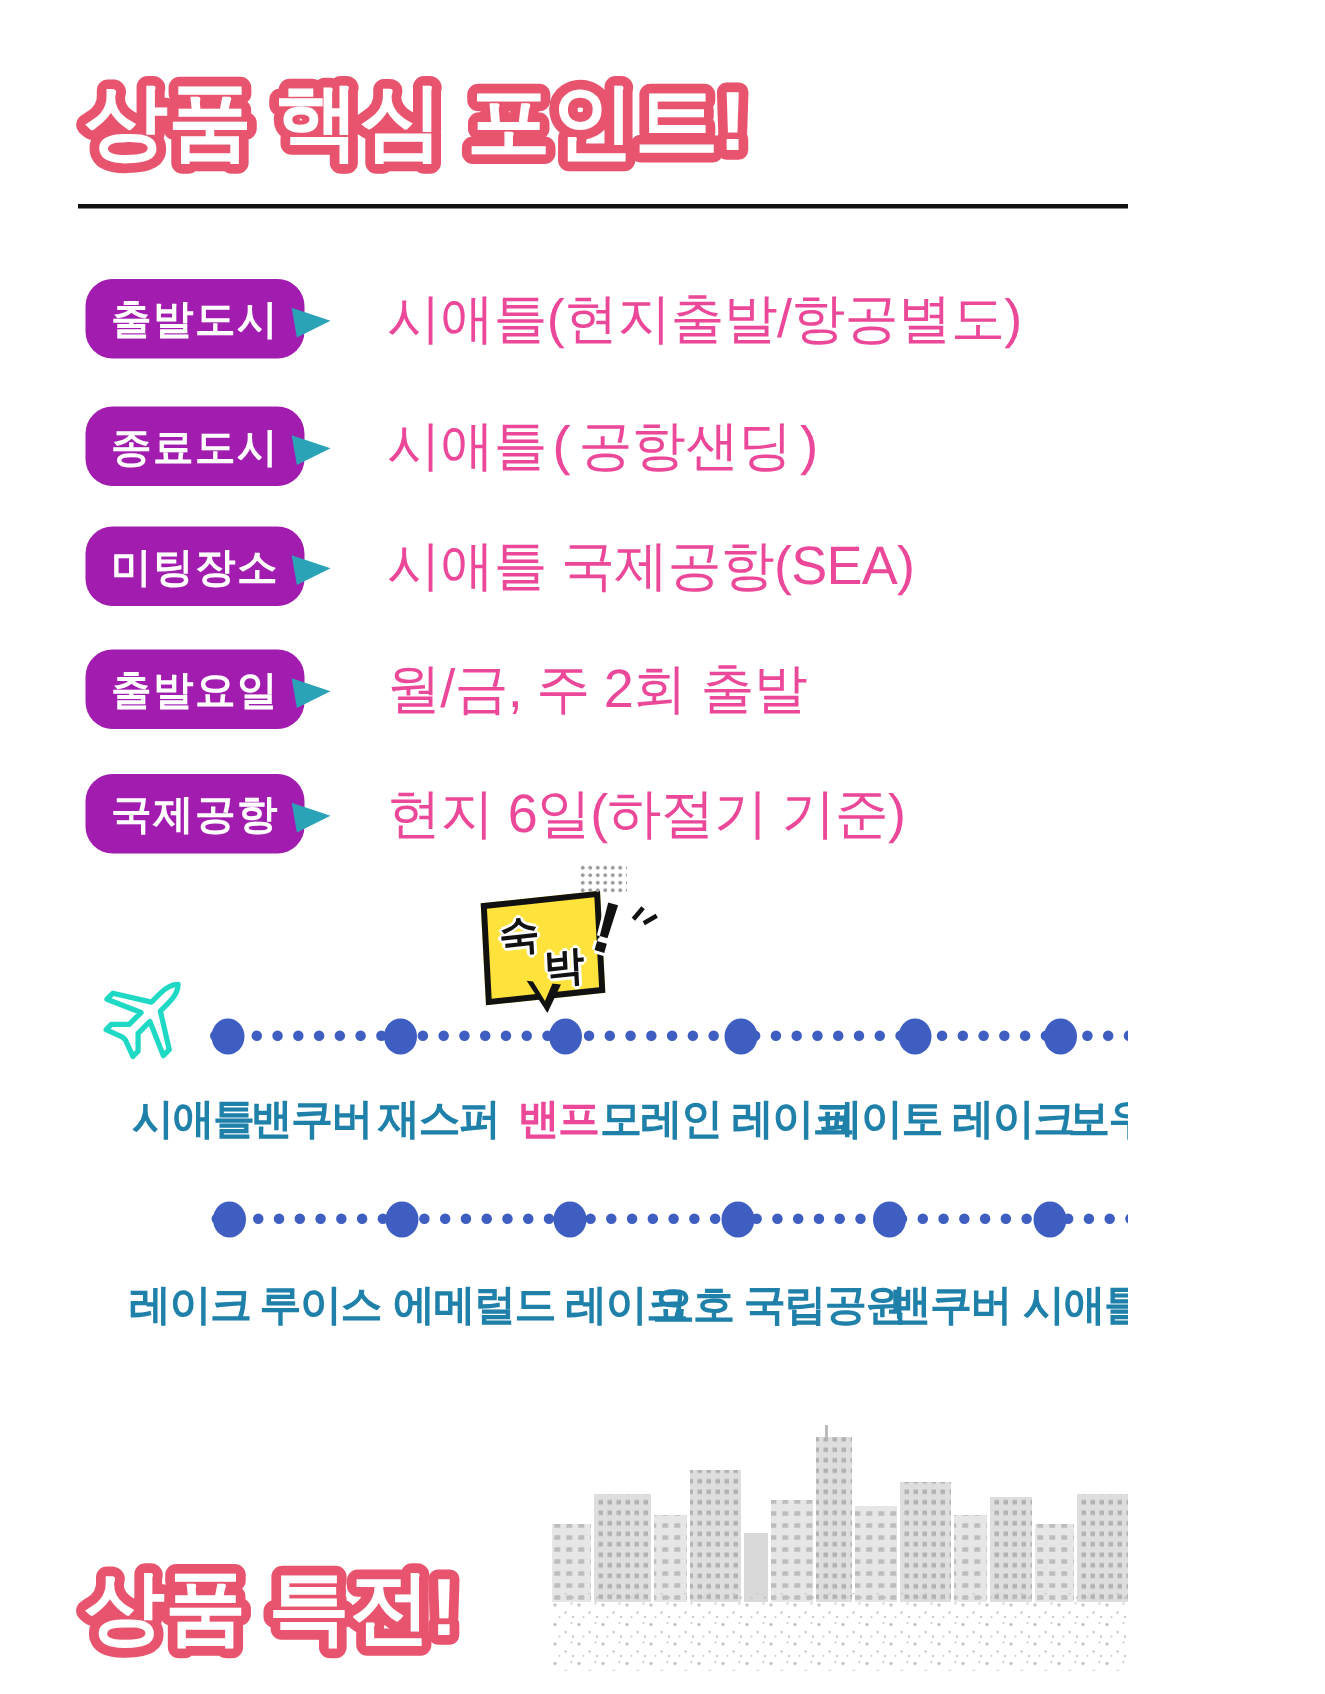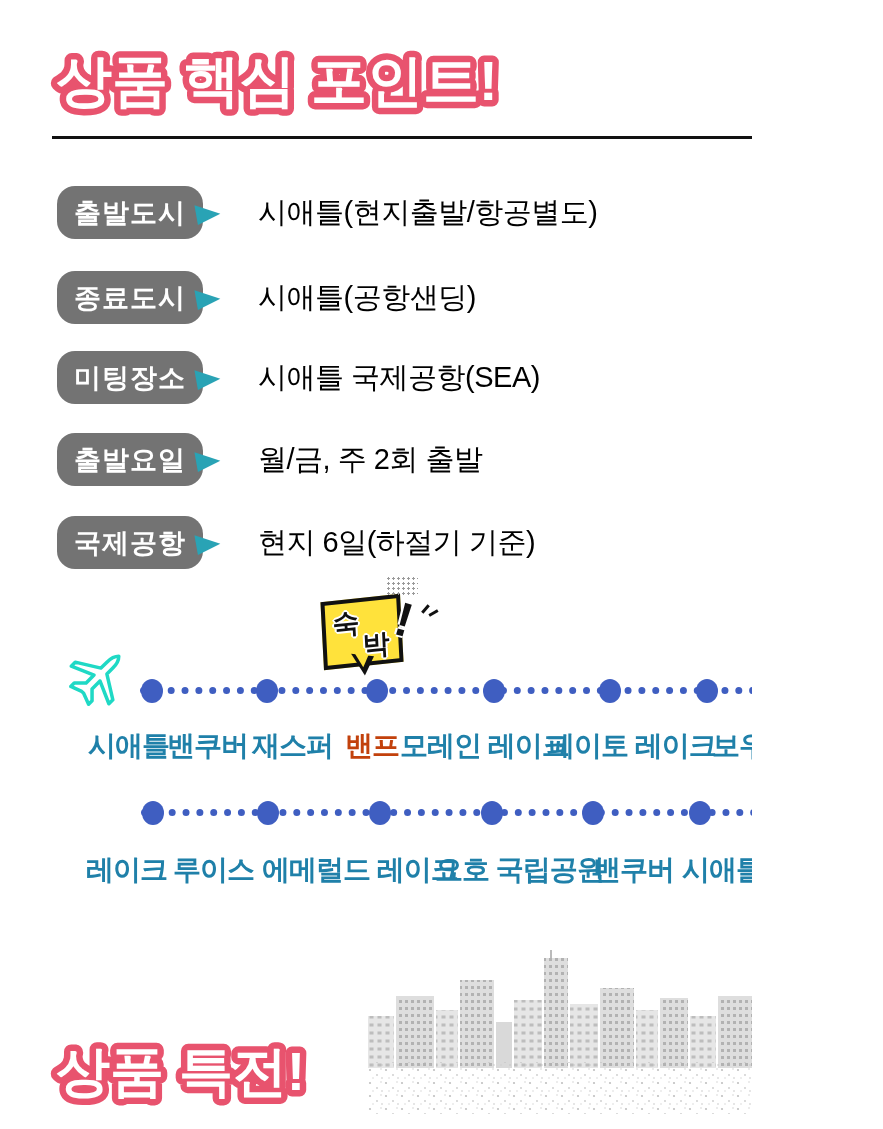--- a/index.html
+++ b/index.html
@@ -12,39 +12,39 @@
   .title-svg text{
     font-family:"Liberation Sans",sans-serif;font-weight:800;
     fill:#ffffff;stroke:#E8536E;stroke-linejoin:round;
     paint-order:stroke fill;
   }
   .divider{position:absolute;left:52px;top:136px;width:788px;height:3px;background:#111;}
 
   
   .info-row{position:absolute;left:0;width:100%;height:53px;}
   .bubble{
-    position:absolute;left:57px;top:0;width:146px;height:53px;background:#737373;
+    position:absolute;left:57px;top:0;width:146px;height:53px;background:#a21caf;
     border-radius:18px;display:flex;align-items:center;justify-content:center;
   }
   .bubble::after{
     content:"";position:absolute;right:-17px;top:17px;width:0;height:0;
     border-top:13px solid transparent;border-bottom:7px solid transparent;
     border-left:24px solid #29A3B5;transform:rotate(-10deg);
   }
   .bubble-label{color:#fff;font-weight:700;font-size:27px;letter-spacing:1px;white-space:nowrap;}
   .info-value{
     position:absolute;left:258px;top:50%;transform:translateY(-50%);
-    font-size:29px;font-weight:500;color:#000000;white-space:nowrap;letter-spacing:-0.5px;
+    font-size:36px;font-weight:500;color:#ec4899;white-space:nowrap;letter-spacing:-0.5px;
   }
 
   
   .dotline{position:absolute;height:0;border-top:7px dotted #3F5EC1;}
   .bigdot{position:absolute;width:22px;height:24px;border-radius:50%;background:#3F5EC1;}
   .stop-label{position:absolute;font-weight:700;font-size:28px;color:#1F80A9;white-space:nowrap;letter-spacing:-1px;}
-  .stop-label.red{color:#c2410c;}
+  .stop-label.red{color:#ec4899;}
   .plane-svg{position:absolute;overflow:visible;}
   .plane-svg path{fill:#ffffff;stroke:#1FD9C5;stroke-width:5;stroke-linejoin:round;stroke-linecap:round;}
 
   
   .badge-box{
     position:absolute;left:322px;top:598px;width:72px;height:60px;background:#FFE23B;
     border:4px solid #111;transform:rotate(-6deg) skewX(-3deg);
   }
   .badge-char{position:absolute;font-size:27px;font-weight:900;color:#111;
     text-shadow:-2px 0 #fff,2px 0 #fff,0 -2px #fff,0 2px #fff,-1px -1px #fff,1px 1px #fff,-1px 1px #fff,1px -1px #fff;}
@@ -81,21 +81,21 @@
     <text x="8" y="66" font-size="56" stroke-width="13">상품 핵심 포인트!</text>
   </svg>
   <div class="divider"></div>
 
   <div class="info-row" style="top:186px;">
     <div class="bubble">
       <span class="bubble-label">출발도시</span>
     </div>
     <div class="info-value">시애틀(현지출발/항공별도)</div>
   </div>
-  <div class="info-row" style="top:271px;">
+  <div class="info-row" style="top:271px;font-family:Liberation Mono, monospace;">
     <div class="bubble">
       <span class="bubble-label">종료도시</span>
     </div>
     <div class="info-value">시애틀(공항샌딩)</div>
   </div>
   <div class="info-row" style="top:351px;">
     <div class="bubble">
       <span class="bubble-label">미팅장소</span>
     </div>
     <div class="info-value">시애틀 국제공항(SEA)</div>

